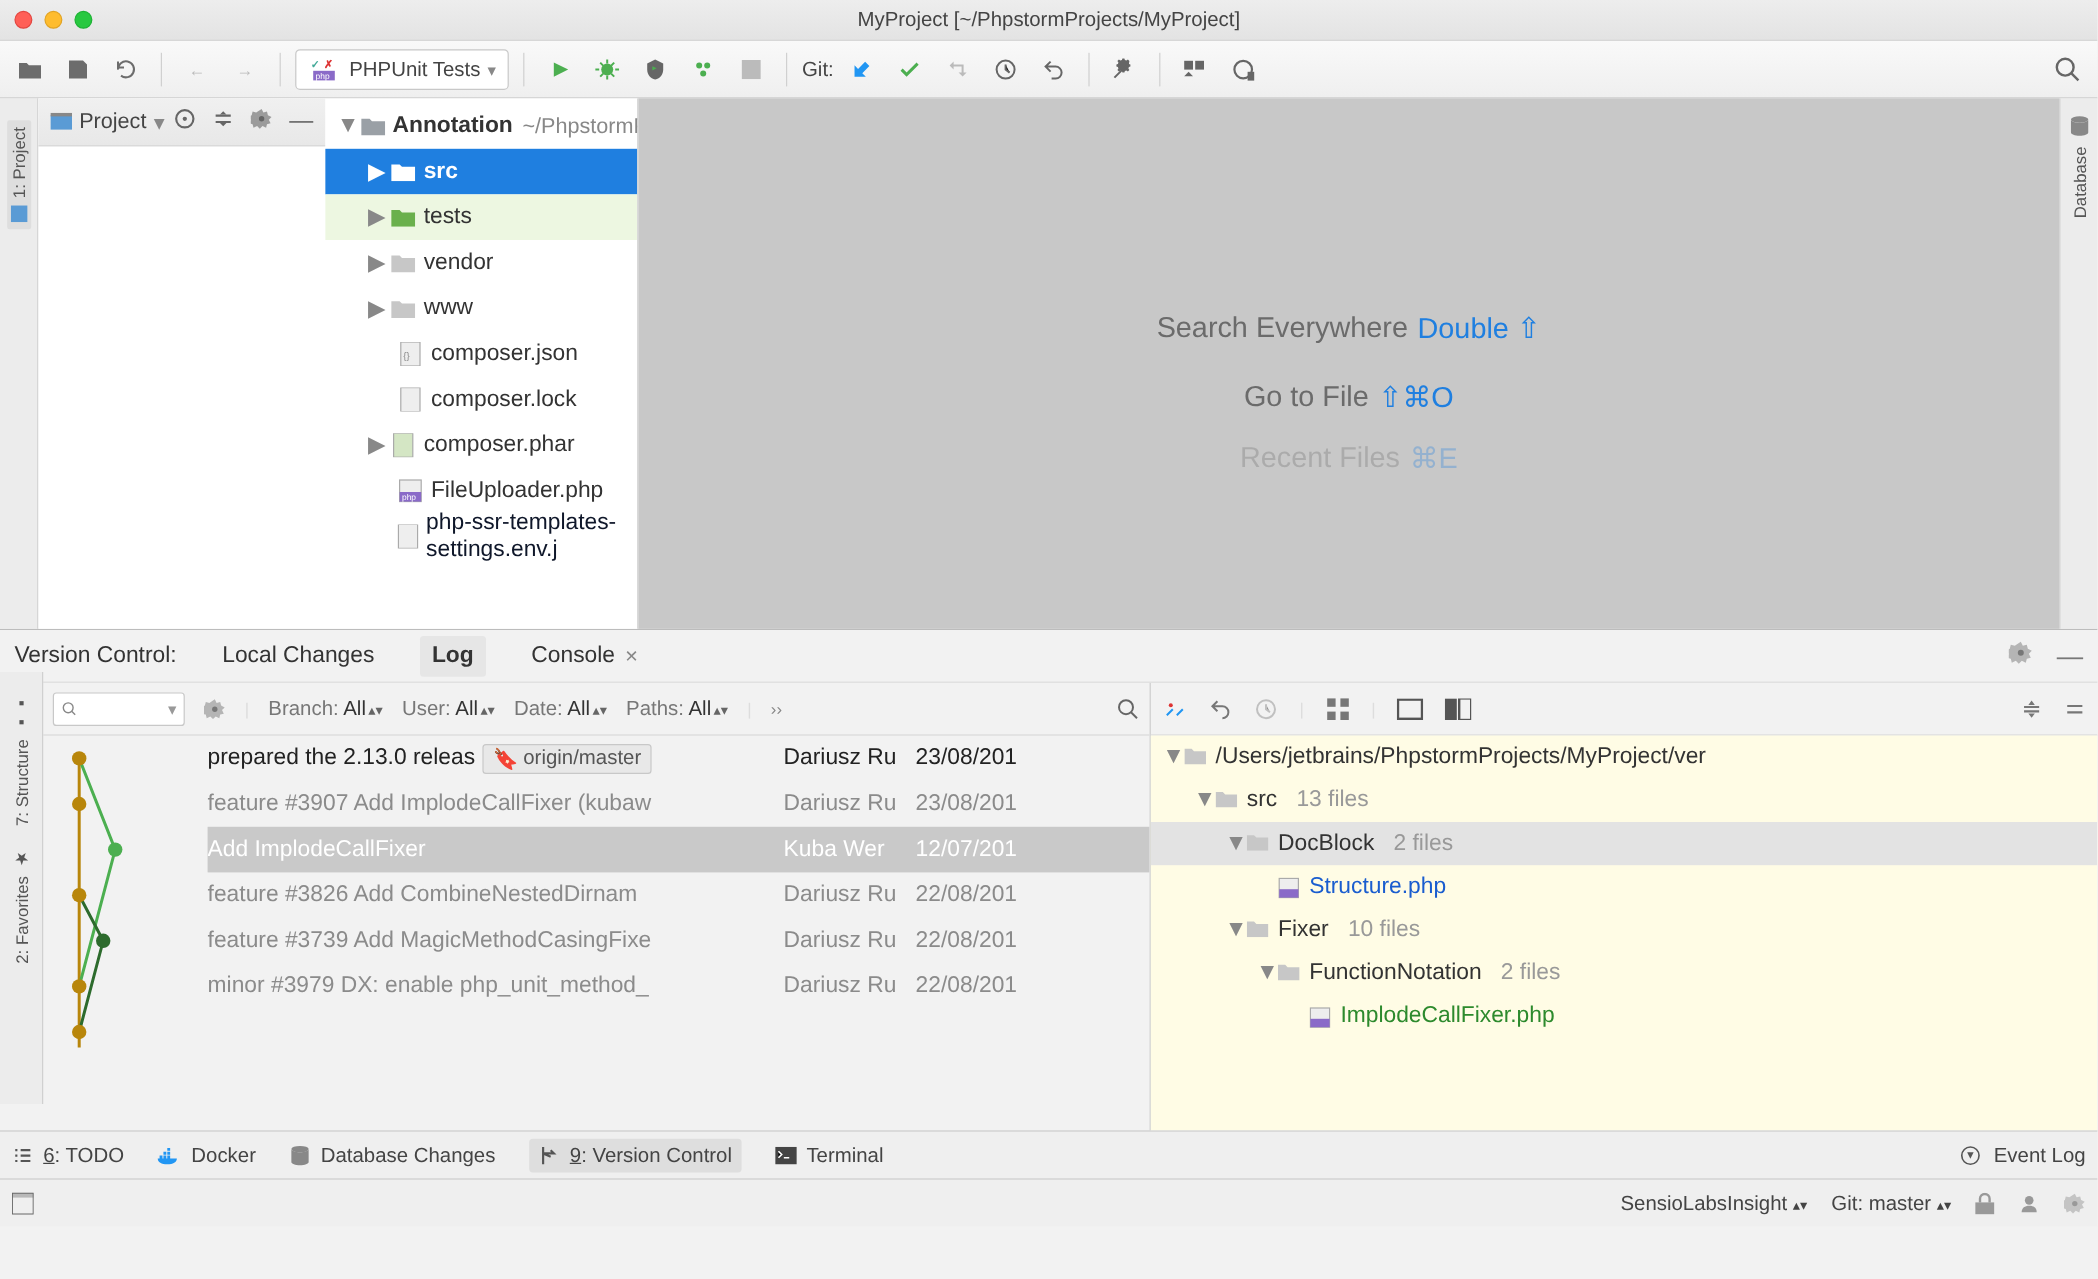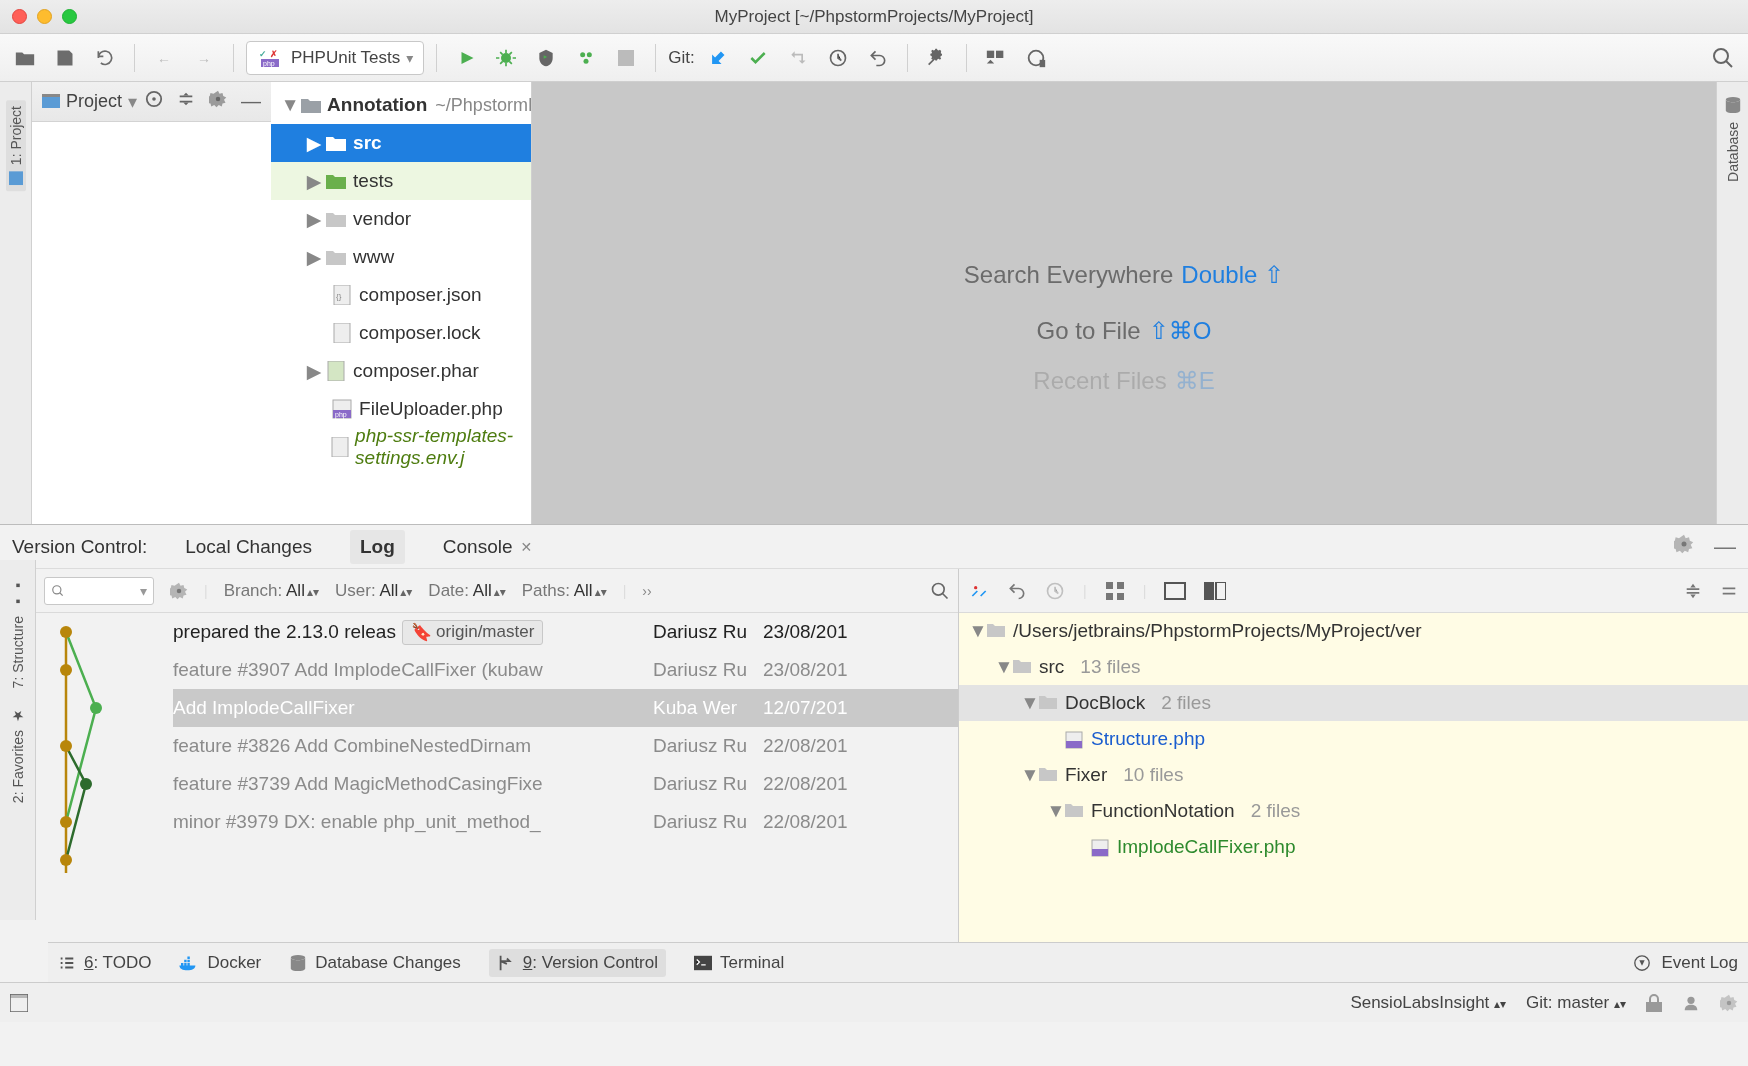--- a/index.html
+++ b/index.html
@@ -79,21 +79,21 @@
 .tree-row .arr { width: 18px; color: #888; display: inline-flex; justify-content: center; margin-right: 2px; }
 .tree-row .fold { width: 22px; height: 18px; margin-right: 6px; display: inline-flex; align-items: center; justify-content: center; }
 .indent1 { padding-left: 34px; }
 .indent2 { padding-left: 60px; }
 .folder-grey { color: #9aa0a6; }
 .row-selected { background: #1f7fe0; color: #fff; }
 .row-selected .arr, .row-selected .fold { color: #fff; }
 .row-tests { background: #edf7e1; }
 .proj-name { font-weight: 700; }
 .path-muted { color: #888; font-size: 18px; margin-left: 8px; }
-.file-green { color: #4d7c0f; font-style: italic; }
+.file-green { color: #0f172a; }
 
 .editor-area {
   flex: 1; background: #c8c8c8; display: flex; flex-direction: column;
   align-items: center; justify-content: center; color: #6b6b6b;
   font-size: 24px; gap: 28px; padding-top: 50px;
 }
 .hint-line { display: flex; gap: 8px; align-items: center; }
 .hint-shortcut { color: #1f7fe0; font-size: 24px; }
 
 .right-rail { width: 32px; background: #ececec; border-left: 1px solid #d0d0d0; display: flex; flex-direction: column; align-items: center; padding-top: 10px;}
@@ -164,21 +164,21 @@
 .d-indent2 { padding-left: 62px; }
 .d-indent3 { padding-left: 88px; }
 .d-indent4 { padding-left: 114px; }
 .count-muted { color: #999; margin-left: 16px; }
 .row-grey-bg { background: #e3e3e3; }
 .blue-link { color: #1a5dcf; }
 .green-link { color: #2d8a2d; }
 
 .bottom-toolbar {
   height: 40px; border-top: 1px solid #ccc; background: #efefef;
-  display: flex; align-items: center; padding: 0 10px; gap: 28px; font-size: 17px; margin-left: 48px;
+  display: flex; align-items: center; padding: 0 10px; gap: 28px; font-size: 17px;
 }
 .bt-item { display: flex; align-items: center; gap: 8px; color: #444; cursor: pointer; }
 .bt-item.active { background: #dedede; padding: 4px 8px; border-radius: 3px; }
 .bt-right { margin-left: auto; display: flex; align-items: center; gap: 10px;}
 
 .status-bar {
   height: 40px; border-top: 1px solid #ccc; background: #efefef;
   display: flex; align-items: center; padding: 0 10px; gap: 24px; font-size: 17px;
 }
 .sb-right { margin-left: auto; display: flex; align-items: center; gap: 20px; color: #444;}

